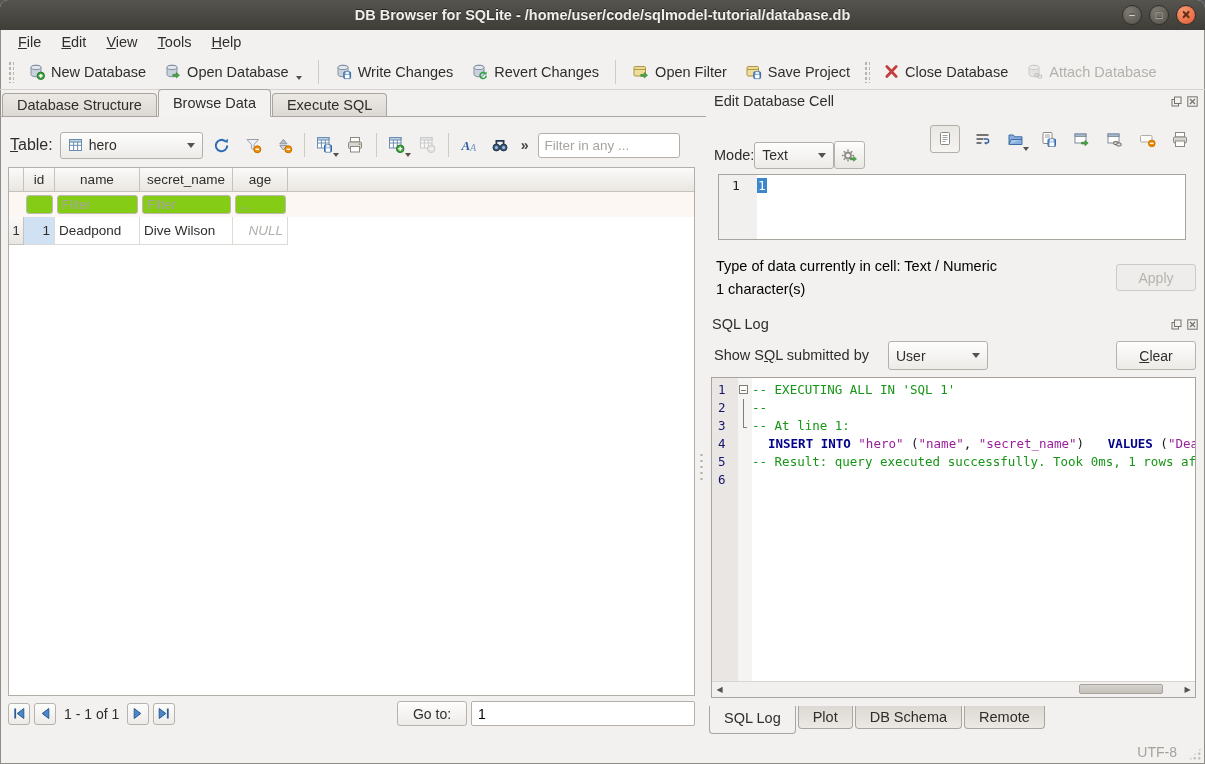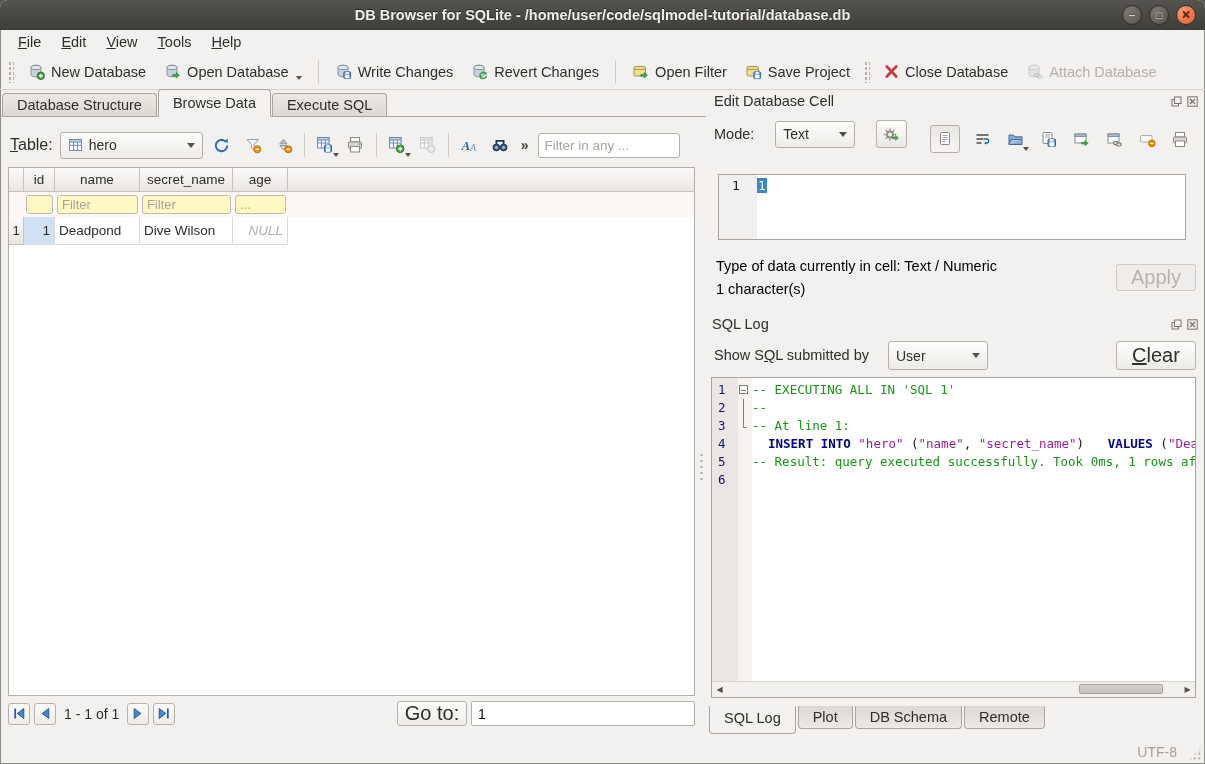--- a/index.html
+++ b/index.html
@@ -44,43 +44,43 @@
 
   
   .grid{position:absolute;left:8px;top:167px;width:687px;height:529px;background:#fff;border:1px solid #b2aea8;box-sizing:border-box;}
   .g-row{display:flex;}
   .g-head{height:23px;background:linear-gradient(#fbfaf9,#e9e6e2);border-bottom:1px solid #c6c2bc;font-size:13.5px;}
   .hc{display:flex;align-items:center;justify-content:center;border-right:1px solid #c6c2bc;box-sizing:border-box;}
   .hc.fill{flex:1;border-right:none;}
   .w-rn{width:15px;}.w-id{width:31px;}.w-name{width:85px;}.w-secret{width:93px;}.w-age{width:55px;}
   .g-filter{height:25px;background:#fcf7f2;align-items:center;}
   .fcell{display:flex;align-items:center;justify-content:center;box-sizing:border-box;}
-  .fcell input{height:19px;border:1px solid #bdb9b2;border-radius:3px;font-size:13px;padding:0 4px;box-sizing:border-box;background:#fef9c3;color:#444;}
+  .fcell input{height:19px;border:1px solid #bdb9b2;border-radius:3px;font-size:13px;padding:0 4px;box-sizing:border-box;background:#84cc16;color:#444;}
   .g-data{height:28px;font-size:13.5px;}
   .rn-cell{width:15px;background:linear-gradient(#fbfaf9,#e9e6e2);border-right:1px solid #c6c2bc;border-bottom:1px solid #c6c2bc;display:flex;align-items:center;justify-content:center;font-size:13px;box-sizing:border-box;}
   .dcell{display:flex;align-items:center;border-right:1px solid #dedbd6;border-bottom:1px solid #dedbd6;box-sizing:border-box;padding:0 4px;}
   .dcell.sel{background:#cfe1f3;justify-content:flex-end;}
   .dcell.null{justify-content:flex-end;font-style:italic;color:#b3b0ac;}
 
   
   .pager{position:absolute;left:8px;top:700px;width:687px;height:27px;display:flex;align-items:center;gap:4px;font-size:14px;}
   .nav-btn{width:22px;height:22px;border:1px solid #b7b3ac;border-radius:3px;background:linear-gradient(#fdfdfc,#edebe8);display:flex;align-items:center;justify-content:center;box-sizing:border-box;}
   .range{padding:0 4px;}
-  .btn{border:1px solid #b7b3ac;border-radius:3px;background:linear-gradient(#fdfdfc,#edebe8);display:flex;align-items:center;justify-content:center;font-size:20px;color:#2f2e2b;box-sizing:border-box;text-align:center;}
+  .btn{border:1px solid #b7b3ac;border-radius:3px;background:linear-gradient(#fdfdfc,#edebe8);display:flex;align-items:center;justify-content:center;font-size:14px;color:#2f2e2b;box-sizing:border-box;text-align:center;}
   .goto-btn{width:70px;height:25px;margin-left:auto;}
   .goto-input{width:224px;height:25px;border:1px solid #b4b0a9;background:#fff;font-size:14px;padding:0 6px;box-sizing:border-box;border-radius:2px;}
 
   
   .vsplit{position:absolute;left:699px;top:452px;width:5px;height:30px;background-image:radial-gradient(#b3afa8 1px,transparent 1.2px);background-size:5px 6px;}
 
   
   .dock-title{position:absolute;font-size:14.5px;color:#2f2e2b;}
   .dock-btns{position:absolute;display:flex;gap:3px;}
   .dock-btn{width:13px;height:13px;display:flex;align-items:center;justify-content:center;}
-  .mode-row{position:absolute;left:714px;top:120px;display:flex;align-items:center;gap:21px;height:28px;font-size:14.5px;text-align:center;}
+  .mode-row{position:absolute;left:714px;top:141px;display:flex;align-items:center;gap:0;height:28px;font-size:14.5px;text-align:center;}
   .mode-combo{width:80px;}
   .gear-btn{width:31px;height:28px;border:1px solid #b7b3ac;border-radius:3px;background:linear-gradient(#fdfdfc,#e9e7e3);display:flex;align-items:center;justify-content:center;box-sizing:border-box;}
   .cell-icons{position:absolute;left:930px;top:123px;display:flex;align-items:center;gap:11px;height:32px;}
   .doc-btn{width:30px;height:28px;border:1px solid #b3afa8;border-radius:3px;background:linear-gradient(#e9e7e3,#f5f4f2);display:flex;align-items:center;justify-content:center;box-sizing:border-box;}
   .ci{width:22px;height:24px;display:flex;align-items:center;justify-content:center;position:relative;}
   .ci .dd-caret{position:absolute;right:-3px;bottom:0;top:auto;}
 
   .cell-editor{position:absolute;left:718px;top:174px;width:468px;height:66px;border:1px solid #a8a49d;background:linear-gradient(to right,#f1f0ee 0,#f1f0ee 38px,#fff 38px);display:flex;font-family:"DejaVu Sans Mono",monospace;font-size:13px;box-sizing:border-box;}
   .ed-ln{width:38px;padding:3px 0 0 13px;color:#222;box-sizing:border-box;}
   .ed-text{padding-top:3px;}

